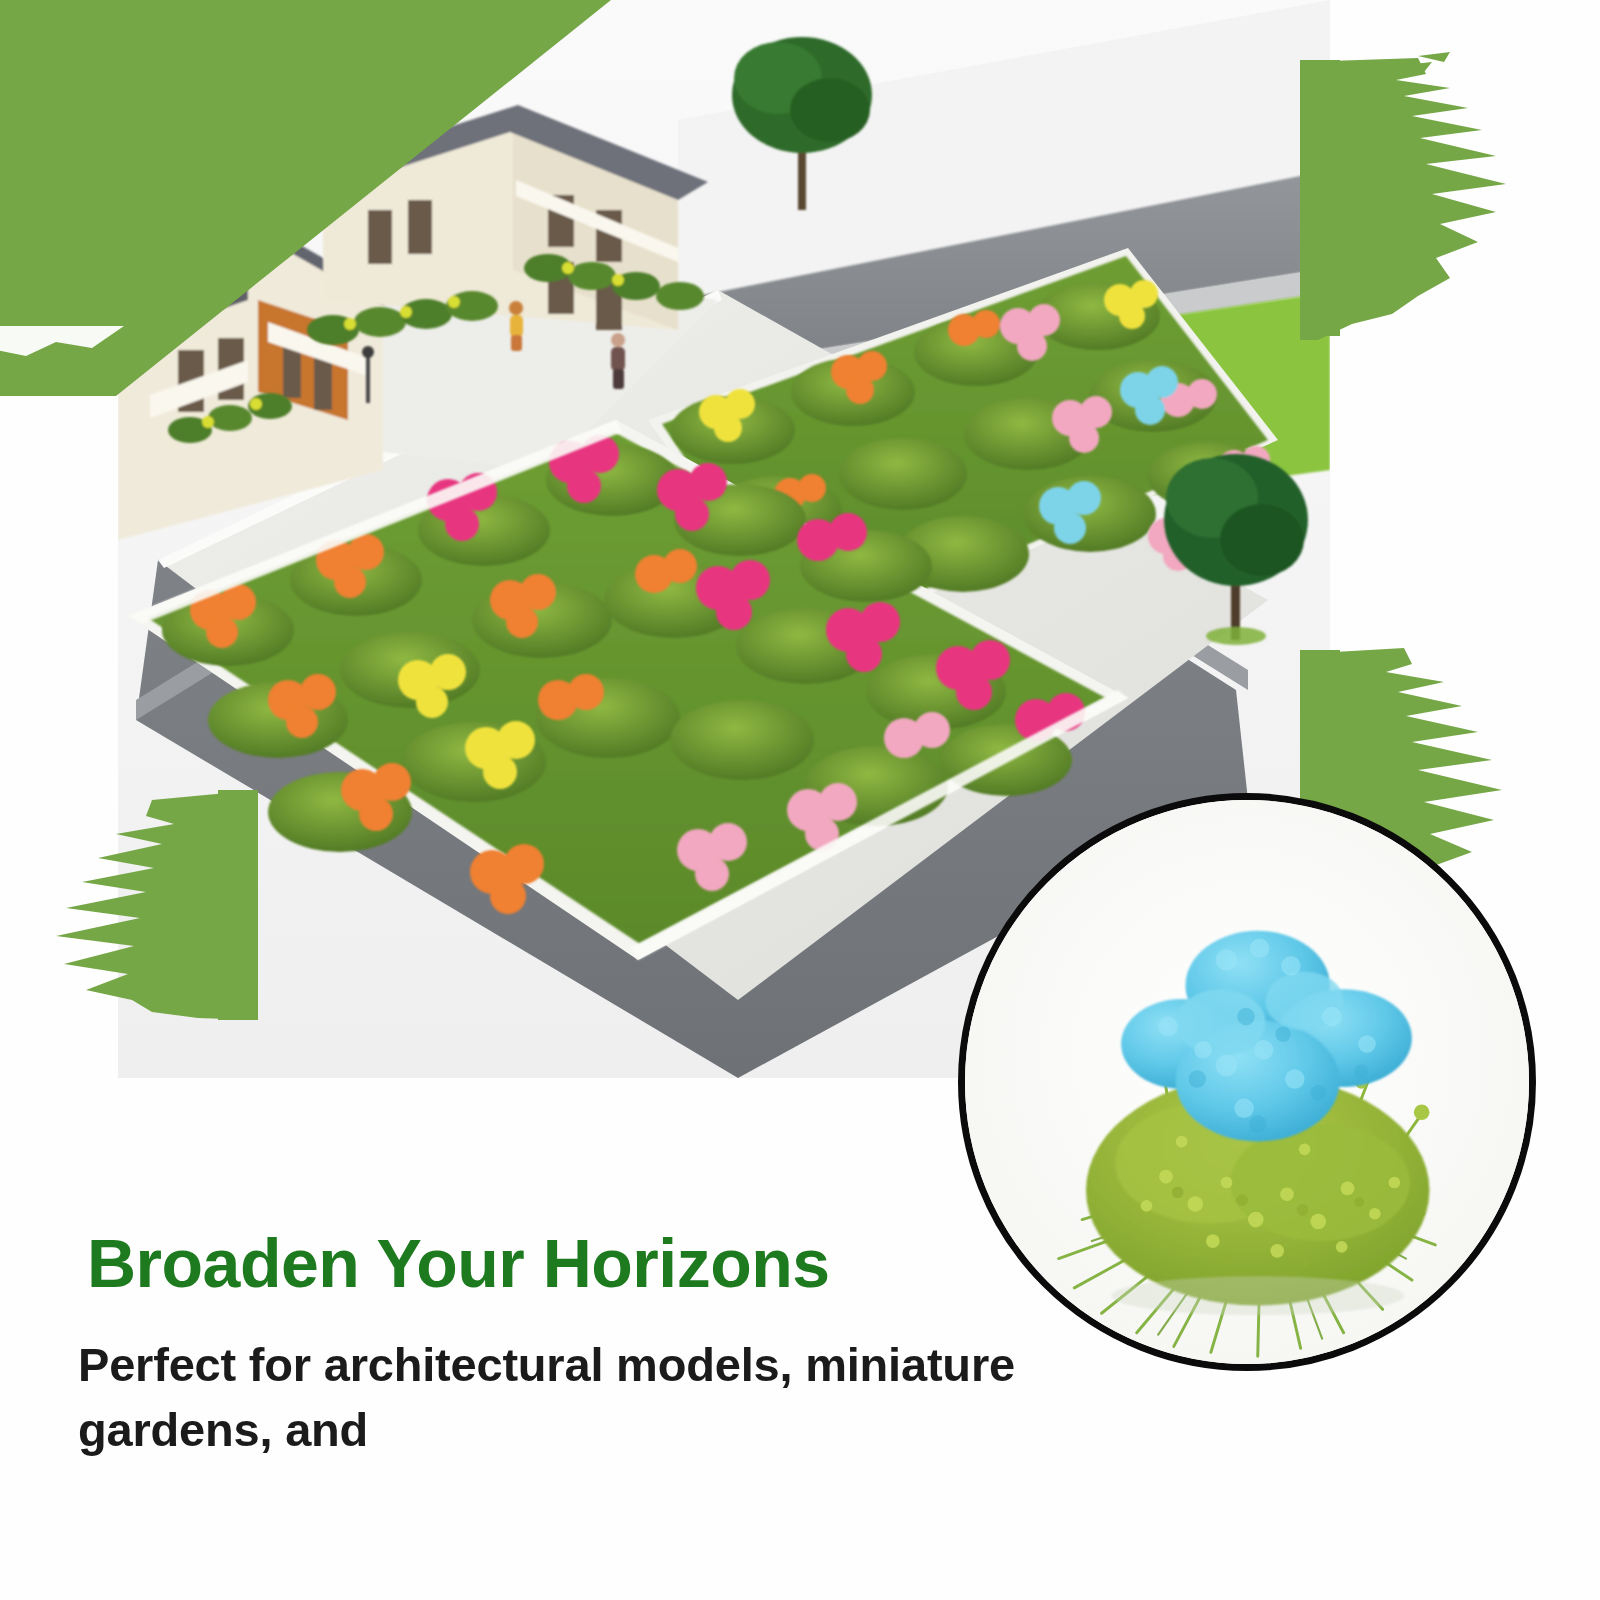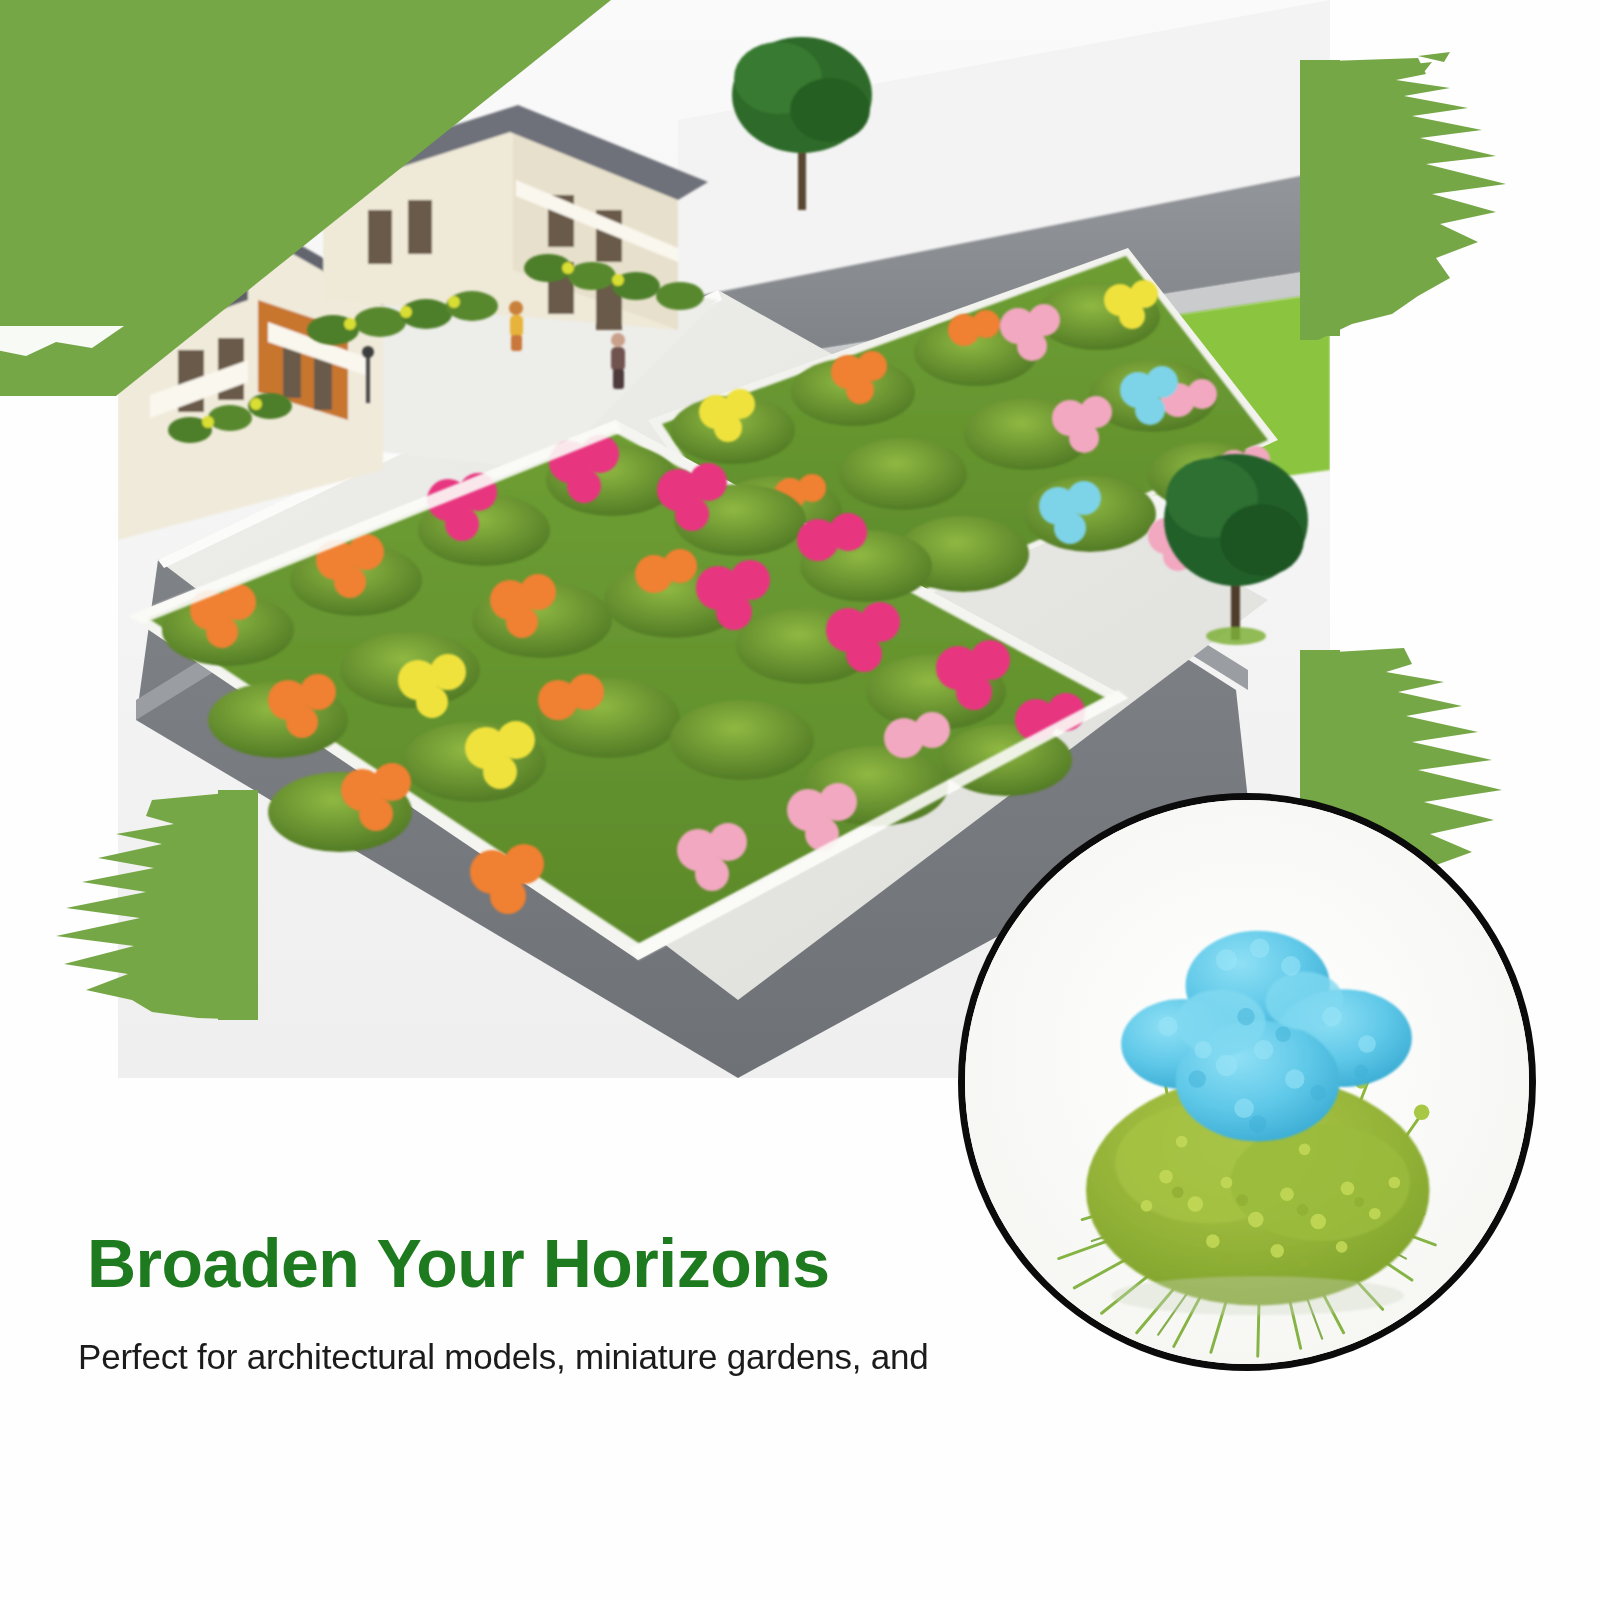--- a/index.html
+++ b/index.html
@@ -39,21 +39,21 @@
   
   #headline {
     position:absolute; left:78px; top:1228px;
     font-size:68px; font-weight:bold; color:#1E7A1E;
     letter-spacing:-0.5px; line-height:1.05;
     white-space:nowrap;
     margin-left:9px;
   }
   #body-copy {
     position:absolute; left:78px; top:1333px; width:960px;
-    font-size:35px; font-weight:normal; color:#1B1B1B;
+    font-size:47px; font-weight:bold; color:#1B1B1B;
     line-height:1.38; letter-spacing:-0.2px;
   }
   #body-copy span { display:block; }
 </style>
 </head>
 <body>
 
 <div class="page">
 
   <div id="photo-panel">

